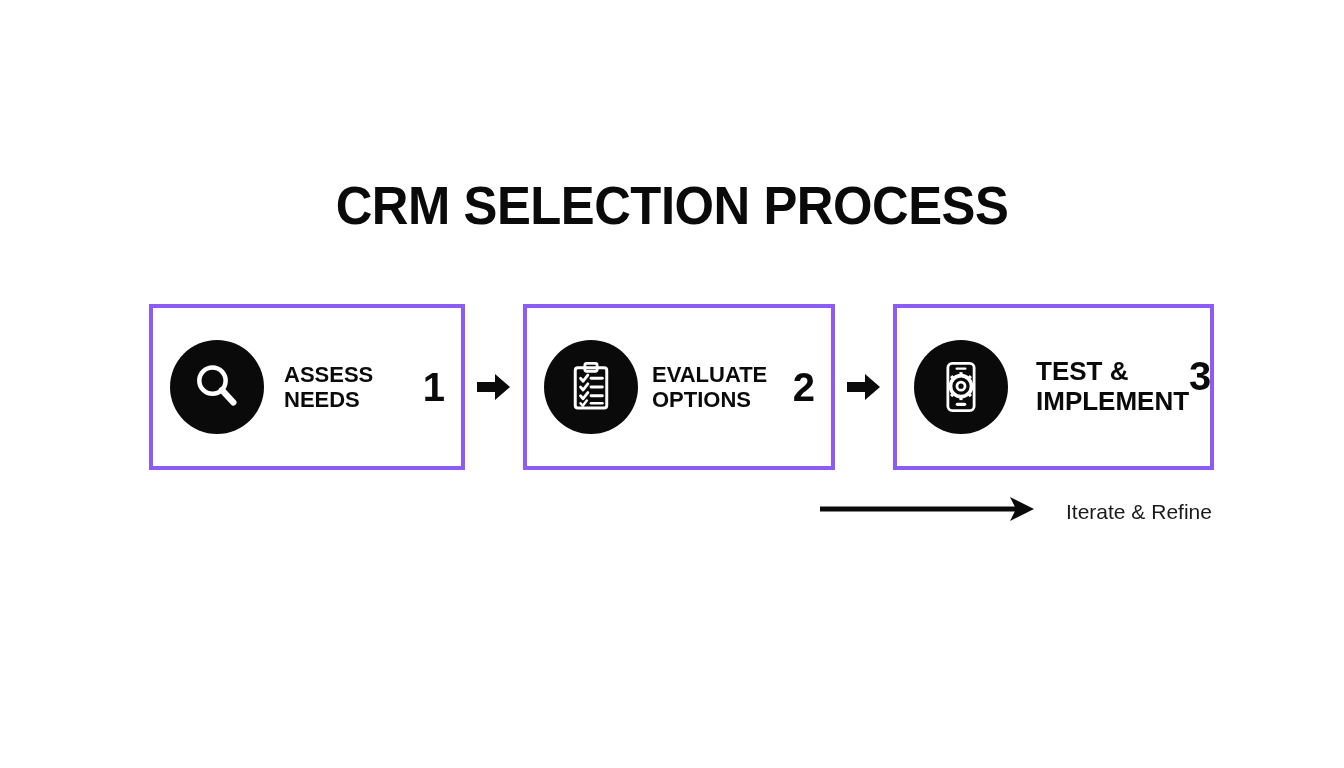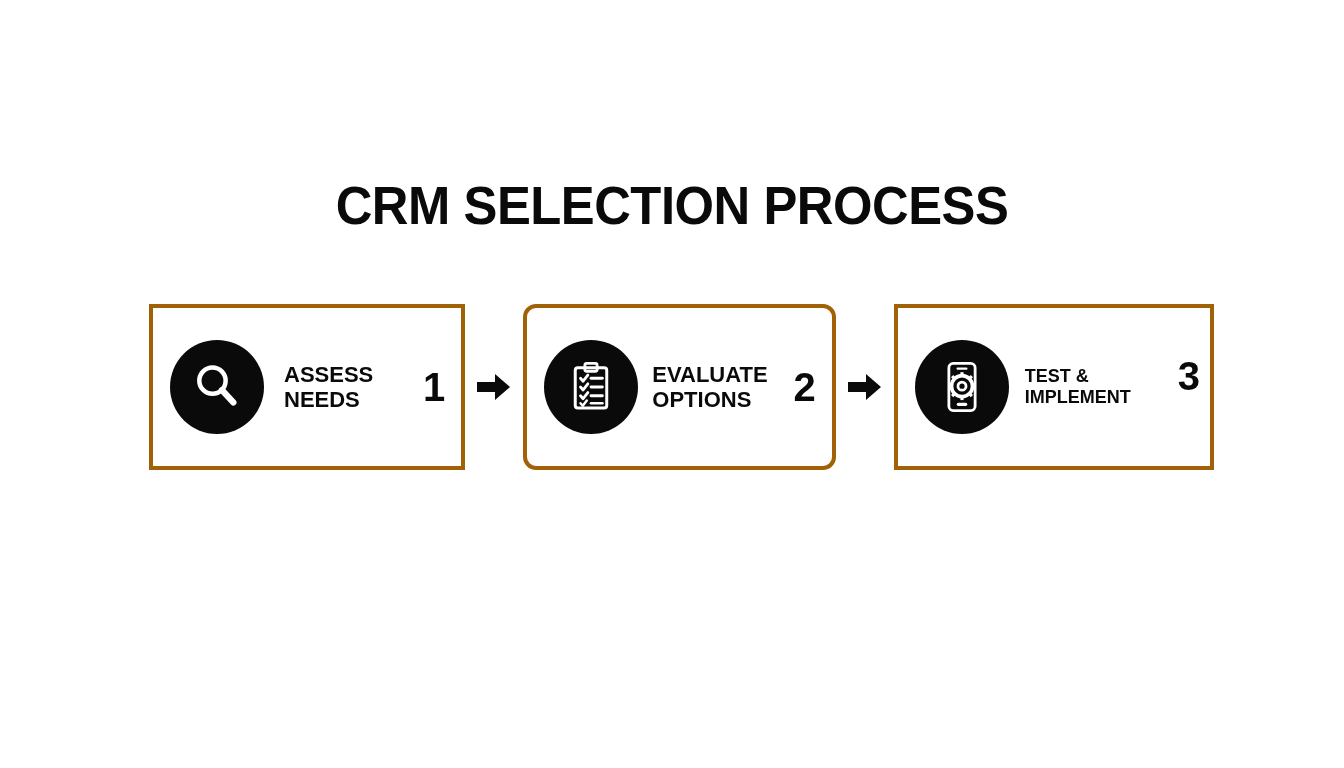--- a/index.html
+++ b/index.html
@@ -46,31 +46,31 @@
     left: 149px;
     top: 304px;
     width: 1065px;
     height: 166px;
     display: flex;
     flex-direction: row;
     align-items: stretch;
   }
 
   .step-card {
-    border: 4px solid #a16207;
+    border: 4px solid #8b5cf6;
     background: #ffffff;
     box-sizing: border-box;
     display: flex;
     flex-direction: row;
     align-items: center;
     position: relative;
     height: 166px;
   }
   .card-1 { width: 317px; }
-  .card-2 { width: 313px; border-radius: 13px; }
+  .card-2 { width: 313px; }
   .card-3 { width: 321px; }
 
   .icon-badge {
     width: 94px;
     height: 94px;
     min-width: 94px;
     border-radius: 50%;
     background: #0a0a0a;
     margin-left: 17px;
     display: flex;
@@ -84,21 +84,21 @@
     font-size: 22px;
     font-weight: 700;
     line-height: 1.15;
     letter-spacing: 0px;
     color: #0a0a0a;
     margin-left: 16px;
     white-space: pre-line;
   }
   .label-1 { margin-left: 20px; }
   .label-2 { margin-left: 14px; }
-  .label-3 { margin-left: 16px; font-size: 18px; }
+  .label-3 { margin-left: 28px; font-size: 26px; }
 
   .step-number {
     font-size: 40px;
     font-weight: 700;
     line-height: 1;
     color: #0a0a0a;
     margin-right: 16px;
     align-self: center;
   }
   .num-3 {
@@ -209,14 +209,23 @@
           </g>
         </svg>
       </div>
       <div class="step-label label-3">TEST &amp;
 IMPLEMENT</div>
       <div class="step-number num-3">3</div>
     </div>
 
   </div>
 
+  <div id="iterate-row">
+    <div>
+      <svg width="216" height="34" viewBox="0 0 216 34" aria-hidden="true">
+        <line x1="0" y1="17" x2="196" y2="17" stroke="#0a0a0a" stroke-width="5"></line>
+        <path d="M190 5 L214 17 L190 29 L196 17 Z" fill="#0a0a0a"></path>
+      </svg>
+    </div>
+    <div id="iterate-label">Iterate &amp; Refine</div>
+  </div>
 
 </div>
 
 </body></html>

